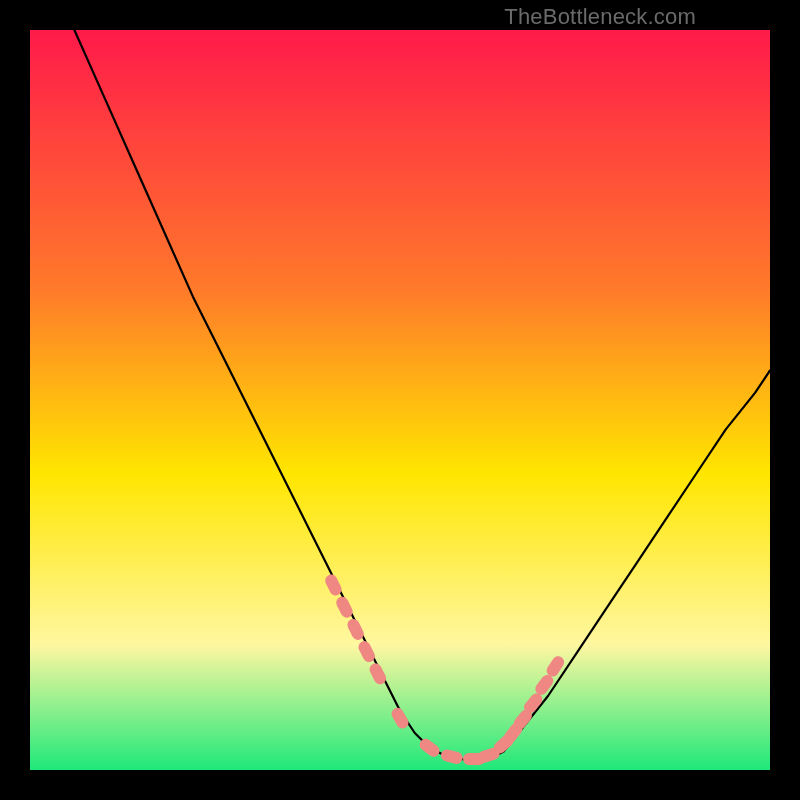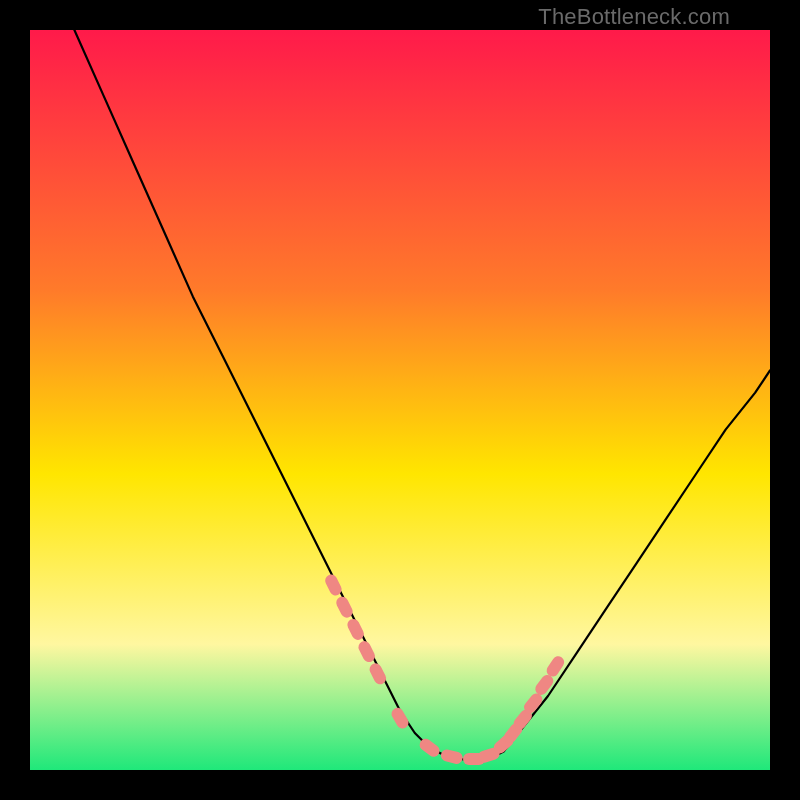--- a/index.html
+++ b/index.html
@@ -9,21 +9,20 @@
     height: 800px;
     background: #000;
     overflow: hidden;
     font-family: Arial, Helvetica, sans-serif;
   }
   .frame {
     position: absolute;
     left: 0; top: 0;
     width: 708px; height: 800px;
     background: #000;
-    padding-left: 34px;
   }
   .watermark {
     position: absolute;
     top: 4px;
     right: 12px;
     color: #6a6a6a;
     font-size: 22px;
     letter-spacing: 0.2px;
     font-weight: 400;
     user-select: none;

